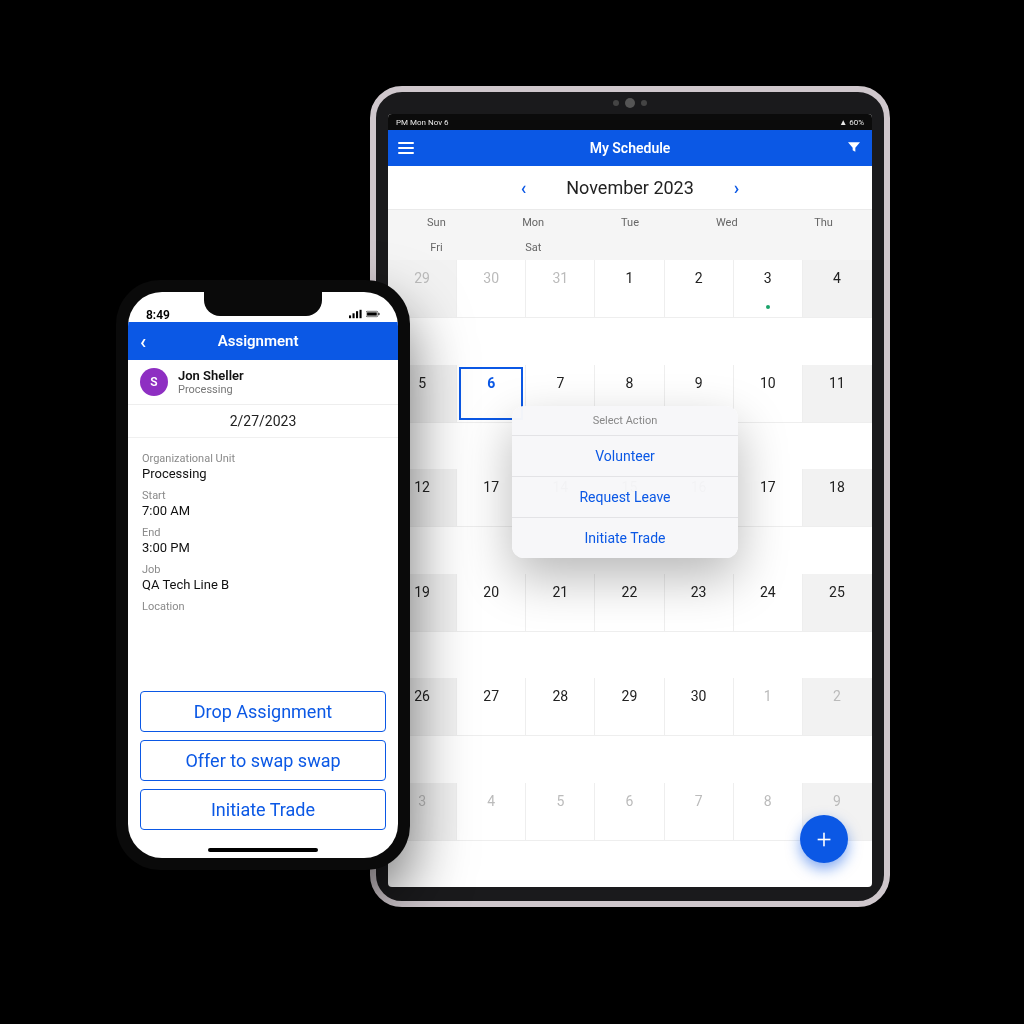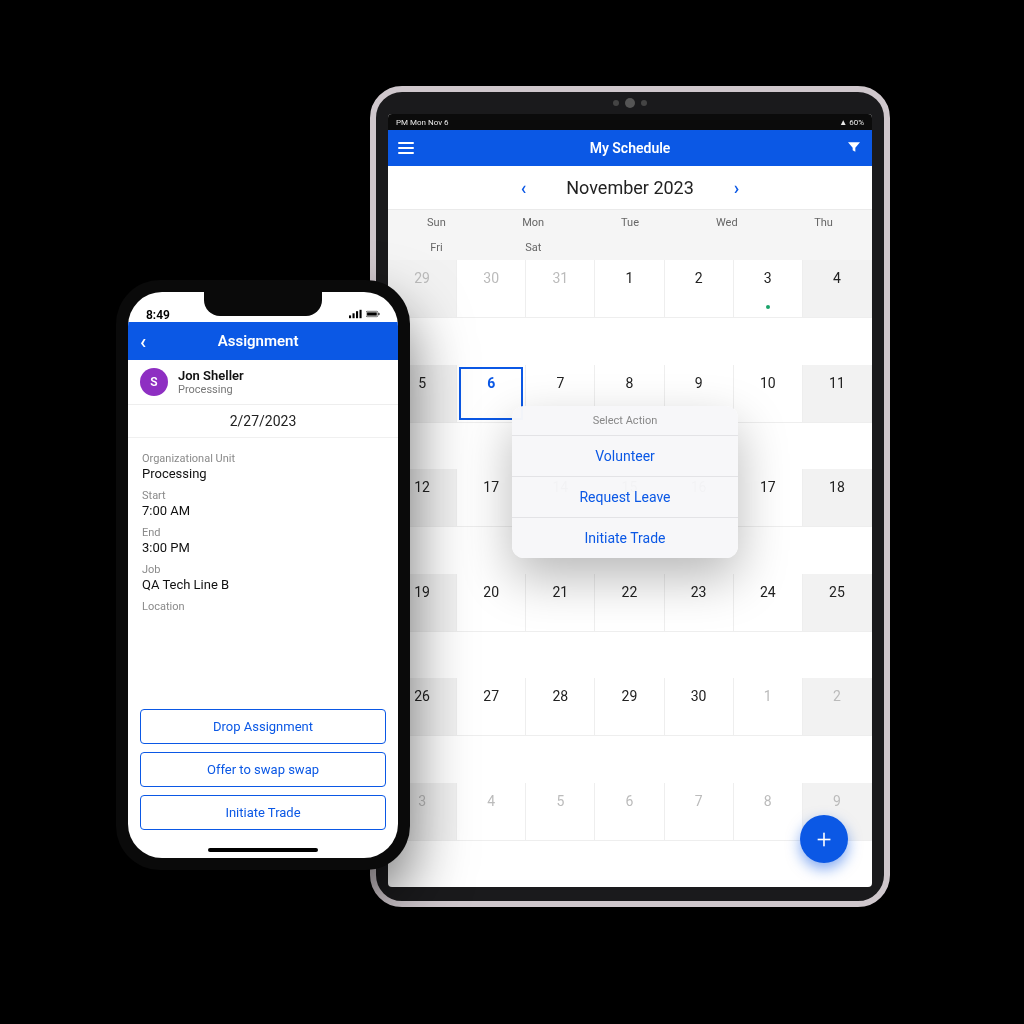--- a/index.html
+++ b/index.html
@@ -203,21 +203,21 @@
     margin-top: auto;
     padding: 0 12px 28px;
     display: flex; flex-direction: column; gap: 8px;
   }
   .outline-btn {
     border: 1px solid #0b58e5;
     color: #0b58e5;
     border-radius: 4px;
     text-align: center;
     padding: 9px 0;
-    font-size: 13px;
+    font-size: 18px;
     cursor: pointer;
     background: #fff;
   }
   .home-indicator {
     position: absolute;
     bottom: 6px; left: 50%; transform: translateX(-50%);
     width: 110px; height: 4px;
     background: #000; border-radius: 3px;
   }
 

